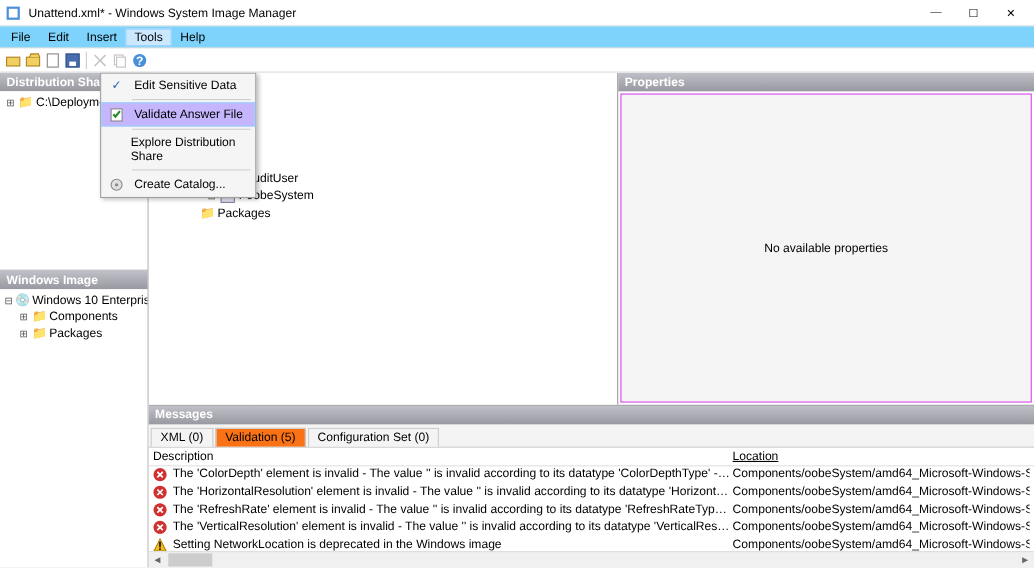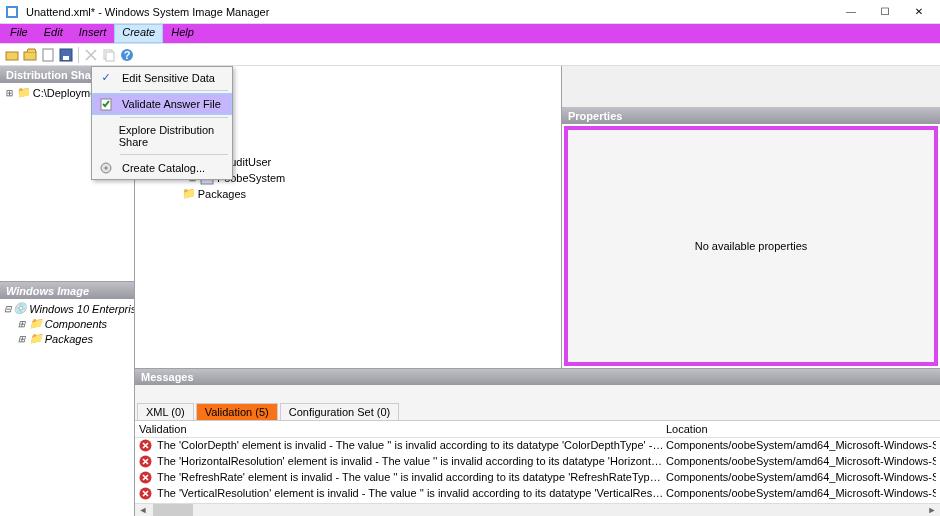--- a/index.html
+++ b/index.html
@@ -2,45 +2,45 @@
 <html><head>
 <meta charset="utf-8">
 <style>
 * { margin: 0; padding: 0; box-sizing: border-box; font-family: 'Segoe UI', Tahoma, sans-serif; font-size: 11px; }
 body { background: #f0f0f0; width: 940px; height: 516px; overflow: hidden; display: flex; flex-direction: column; }
 .titlebar { background: #fff; height: 24px; display: flex; align-items: center; padding: 0 4px; border-bottom: 1px solid #ddd; }
 .titlebar-icon { width: 16px; height: 16px; margin-right: 6px; }
 .titlebar-title { flex: 1; font-size: 11px; color: #000; }
 .window-controls { display: flex; gap: 0; }
 .window-btn { width: 34px; height: 22px; display: flex; align-items: center; justify-content: center; font-family: 'Segoe UI Symbol'; font-size: 10px; }
-.menubar { background: #d946ef; height: 20px; display: flex; padding: 0 2px; border-bottom: 1px solid #ddd; font-style: italic; }
+.menubar { background: #7dd3fc; height: 20px; display: flex; align-items: center; padding: 0 2px; border-bottom: 1px solid #ddd; }
 .menubar-item { padding: 2px 8px; cursor: default; }
 .menubar-item.open { background: #cce8ff; border: 1px solid #99d1ff; padding: 1px 7px; }
 .toolbar { background: #fff; height: 22px; display: flex; align-items: center; padding: 0 4px; gap: 2px; border-bottom: 1px solid #ddd; }
 .toolbar-icon { width: 16px; height: 16px; display: flex; align-items: center; justify-content: center; }
 .toolbar-sep { width: 1px; height: 16px; background: #ccc; margin: 0 2px; }
 .main { flex: 1; display: flex; overflow: hidden; }
 .left-col { width: 135px; display: flex; flex-direction: column; background: #fff; border-right: 1px solid #a0a0a0; }
 .panel-header { background: linear-gradient(#c0c0c8, #9898a0); color: #fff; font-weight: bold; font-size: 11px; padding: 2px 6px; height: 17px; display:flex; align-items:center; }
 .panel-body { flex: 1; background: #fff; overflow: hidden; padding: 2px; }
 .tree-item { display: flex; align-items: center; gap: 2px; padding: 1px 2px; white-space: nowrap; }
 .expander { width: 11px; height: 11px; display: inline-flex; align-items: center; justify-content: center; font-size: 9px; color: #555; }
 .folder-icon { color: #e8c060; }
 .right-col { flex: 1; display: flex; flex-direction: column; overflow: hidden; }
 .top-right { flex: 1; display: flex; overflow: hidden; }
 .mid-tree-area { flex: 1; background: #fff; position: relative; border-right: 1px solid #a0a0a0; }
-.props-panel { width: 378px; display: flex; flex-direction: column; background: #fff; margin-top: 41px; }
-.props-body { flex: 1; display: flex; align-items: center; justify-content: center; color: #000; font-size: 11px; background: #f5f5f5; border: 4px solid #d946ef; margin: 2px; }
+.props-panel { width: 378px; display: flex; flex-direction: column; background: #fff; }
+.props-body { flex: 1; display: flex; align-items: center; justify-content: center; color: #000; font-size: 11px; background: #f5f5f5; border: 1px solid #d946ef; margin: 2px; }
 .messages-panel { height: 148px; display: flex; flex-direction: column; background: #fff; border-top: 1px solid #a0a0a0; }
-.tabs-row { display: flex; border-bottom: 1px solid #ccc; padding-top: 18px; padding-left: 2px; background: #f4f4f4; }
+.tabs-row { display: flex; border-bottom: 1px solid #ccc; padding-top: 3px; padding-left: 2px; background: #f4f4f4; }
 .tab { padding: 2px 8px; border: 1px solid #ccc; border-bottom: none; background: #f4f4f4; margin-right: 2px; font-size: 11px; }
 .tab.active { background: #f97316; }
 .msg-header { display: flex; border-bottom: 1px solid #e0e0e0; padding: 2px 4px; font-size: 11px; }
 .msg-col-desc { flex: 1; }
-.msg-col-loc { width: 270px; }
+.msg-col-loc { width: 270px; text-decoration: underline; }
 .msg-rows { overflow: hidden; }
 .msg-row { display: flex; padding: 1px 4px; font-size: 11px; white-space: nowrap; }
 .msg-icon { width: 14px; height: 14px; margin-right: 4px; flex-shrink: 0; }
 .msg-desc { flex: 1; overflow: hidden; text-overflow: ellipsis; }
 .msg-loc { width: 270px; overflow: hidden; text-overflow: clip; }
 .scrollbar-h { height: 16px; background: #f0f0f0; border-top: 1px solid #ddd; display: flex; align-items: center; }
 .scrollbar-h .arrow { width: 16px; text-align: center; color: #666; font-size: 9px; }
 .scrollbar-h .thumb { width: 40px; height: 12px; background: #cdcdcd; margin-left: 2px; }
 .dropdown-menu { position: absolute; top: 0; left: 91px; background: #f5f5f5; border: 1px solid #a0a0a0; box-shadow: 2px 2px 4px rgba(0,0,0,0.25); z-index: 100; width: 142px; }
 .dropdown-item { display: flex; align-items: center; padding: 4px 6px 4px 4px; gap: 6px; }
@@ -66,21 +66,21 @@
     <div class="window-btn">—</div>
     <div class="window-btn">☐</div>
     <div class="window-btn">✕</div>
   </div>
 </div>
 
 <div class="menubar">
   <div class="menubar-item">File</div>
   <div class="menubar-item">Edit</div>
   <div class="menubar-item">Insert</div>
-  <div class="menubar-item open">Create</div>
+  <div class="menubar-item open">Tools</div>
   <div class="menubar-item">Help</div>
 </div>
 
 <div class="toolbar">
   <span class="toolbar-icon">
       <svg width="16" height="16">
         <rect x="2" y="5" width="12" height="8" fill="#f0d060" stroke="#b08020"></rect>
       </svg>
     </span>
   <span class="toolbar-icon">
@@ -125,21 +125,21 @@
     <div style="flex:1; display:flex; flex-direction:column; border-bottom:1px solid #a0a0a0;">
       <div class="panel-header">Distribution Share</div>
       <div class="panel-body">
         <div class="tree-item">
           <span class="expander">⊞</span>
           <span class="folder-icon">📁</span>
           <span>C:\DeploymentSh</span>
         </div>
       </div>
     </div>
-    <div style="height:234px; display:flex; flex-direction:column;font-style:italic;">
+    <div style="height:270px; display:flex; flex-direction:column;">
       <div class="panel-header">Windows Image</div>
       <div class="panel-body">
         <div class="tree-item">
           <span class="expander">⊟</span>
           <span>💿</span>
           <span>Windows 10 Enterprise</span>
         </div>
         <div class="tree-item" style="padding-left:14px;">
           <span class="expander">⊞</span>
           <span class="folder-icon">📁</span>
@@ -194,21 +194,21 @@
     </div>
 
     <div class="messages-panel">
       <div class="panel-header">Messages</div>
       <div class="tabs-row">
         <div class="tab">XML  (0)</div>
         <div class="tab active">Validation  (5)</div>
         <div class="tab">Configuration Set  (0)</div>
       </div>
       <div class="msg-header">
-        <div class="msg-col-desc">Validation</div>
+        <div class="msg-col-desc">Description</div>
         <div class="msg-col-loc">Location</div>
       </div>
       <div class="msg-rows" id="msg-rows">
           <div class="msg-row">
             <span class="msg-icon">
               <svg width="13" height="13">
                 <circle cx="6.5" cy="6.5" r="6" fill="#d03030"></circle>
                 <path d="M4 4 L9 9 M9 4 L4 9" stroke="#fff" stroke-width="1.6"></path>
               </svg>
             </span>
@@ -245,20 +245,21 @@
             <span class="msg-desc">The 'VerticalResolution' element is invalid - The value '' is invalid according to its datatype 'VerticalResolutionType' - The string '' is not a valid UInt32 value.</span>
             <span class="msg-loc">Components/oobeSystem/amd64_Microsoft-Windows-Shell-Setup_neutral/Display/Vertic</span>
           </div>
           <div class="msg-row">
             <span class="msg-icon">
               <svg width="13" height="13">
                 <path d="M6.5 1 L12 12 L1 12 Z" fill="#f0c020" stroke="#b08000"></path>
                 <text x="6.5" y="11" text-anchor="middle" font-size="9" font-weight="bold">!</text>
               </svg>
             </span>
+            <span class="msg-desc">Setting NetworkLocation is deprecated in the Windows image</span>
             <span class="msg-loc">Components/oobeSystem/amd64_Microsoft-Windows-Shell-Setup_neutral/OOBE/Netwo</span>
           </div>
         </div>
       <div class="scrollbar-h">
         <span class="arrow">◄</span>
         <span class="thumb"></span>
         <span style="flex:1"></span>
         <span class="arrow">►</span>
       </div>
     </div>

